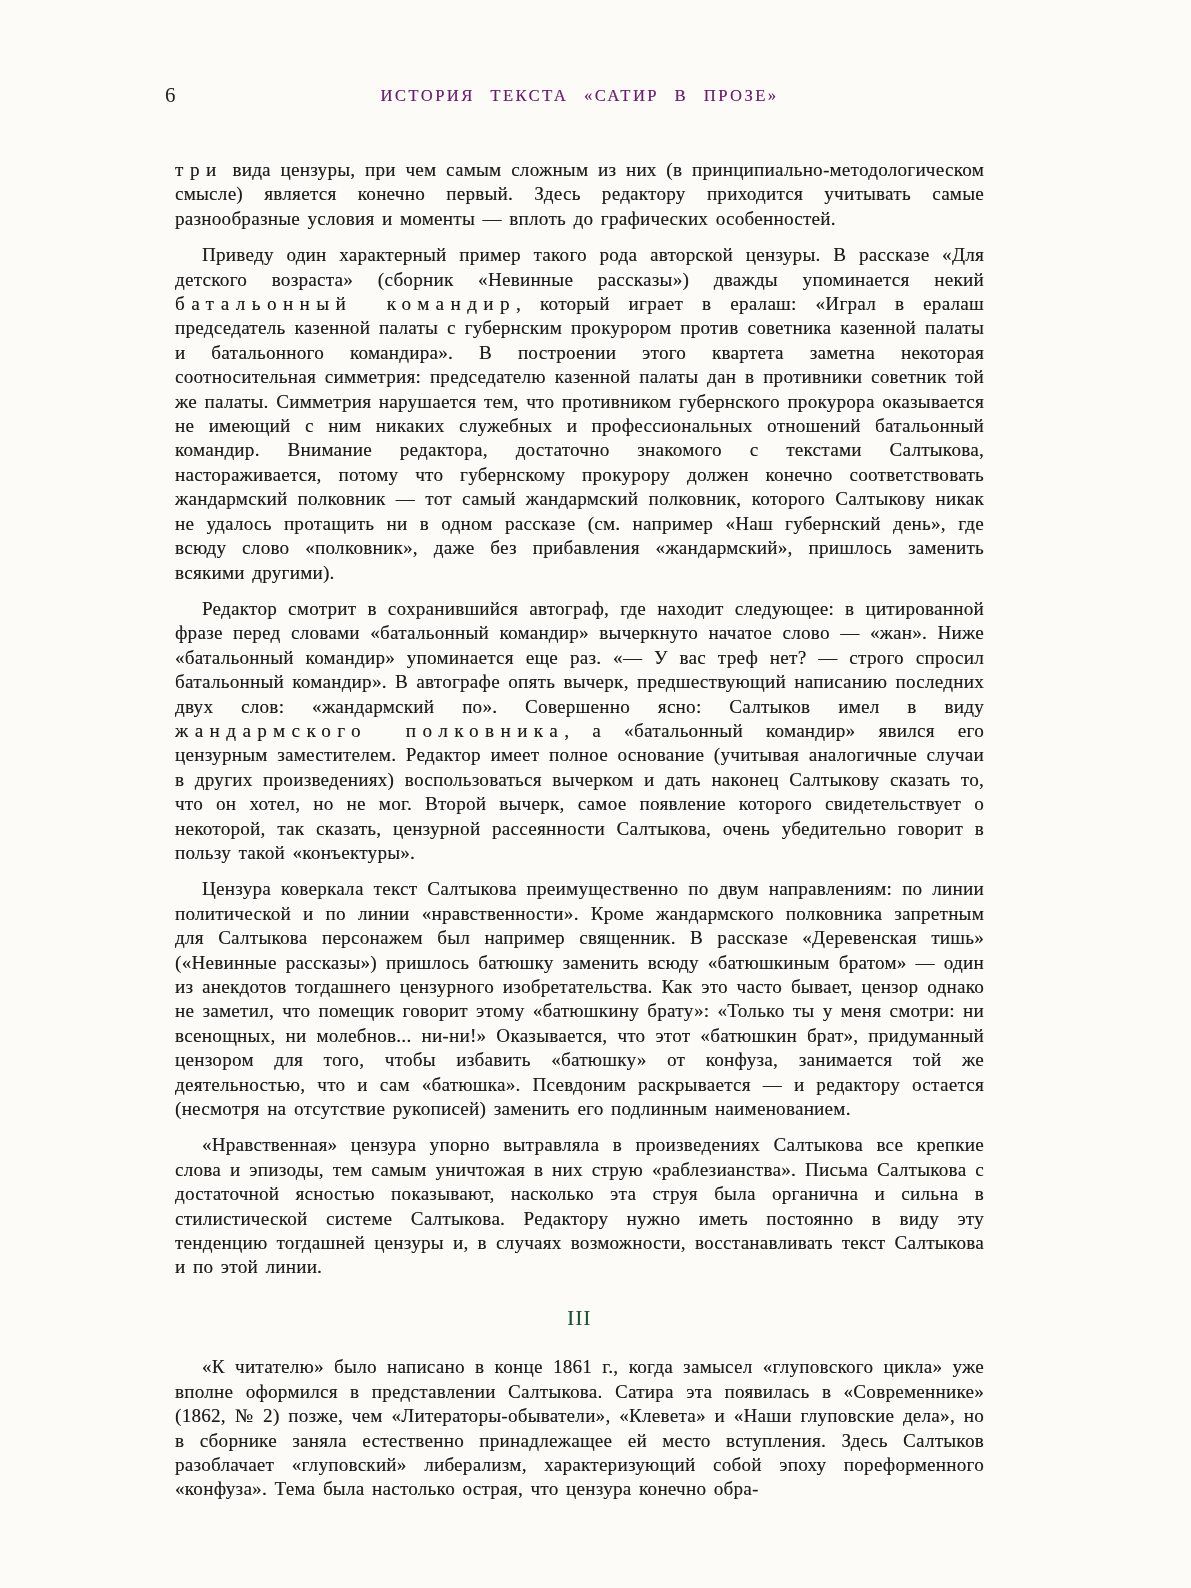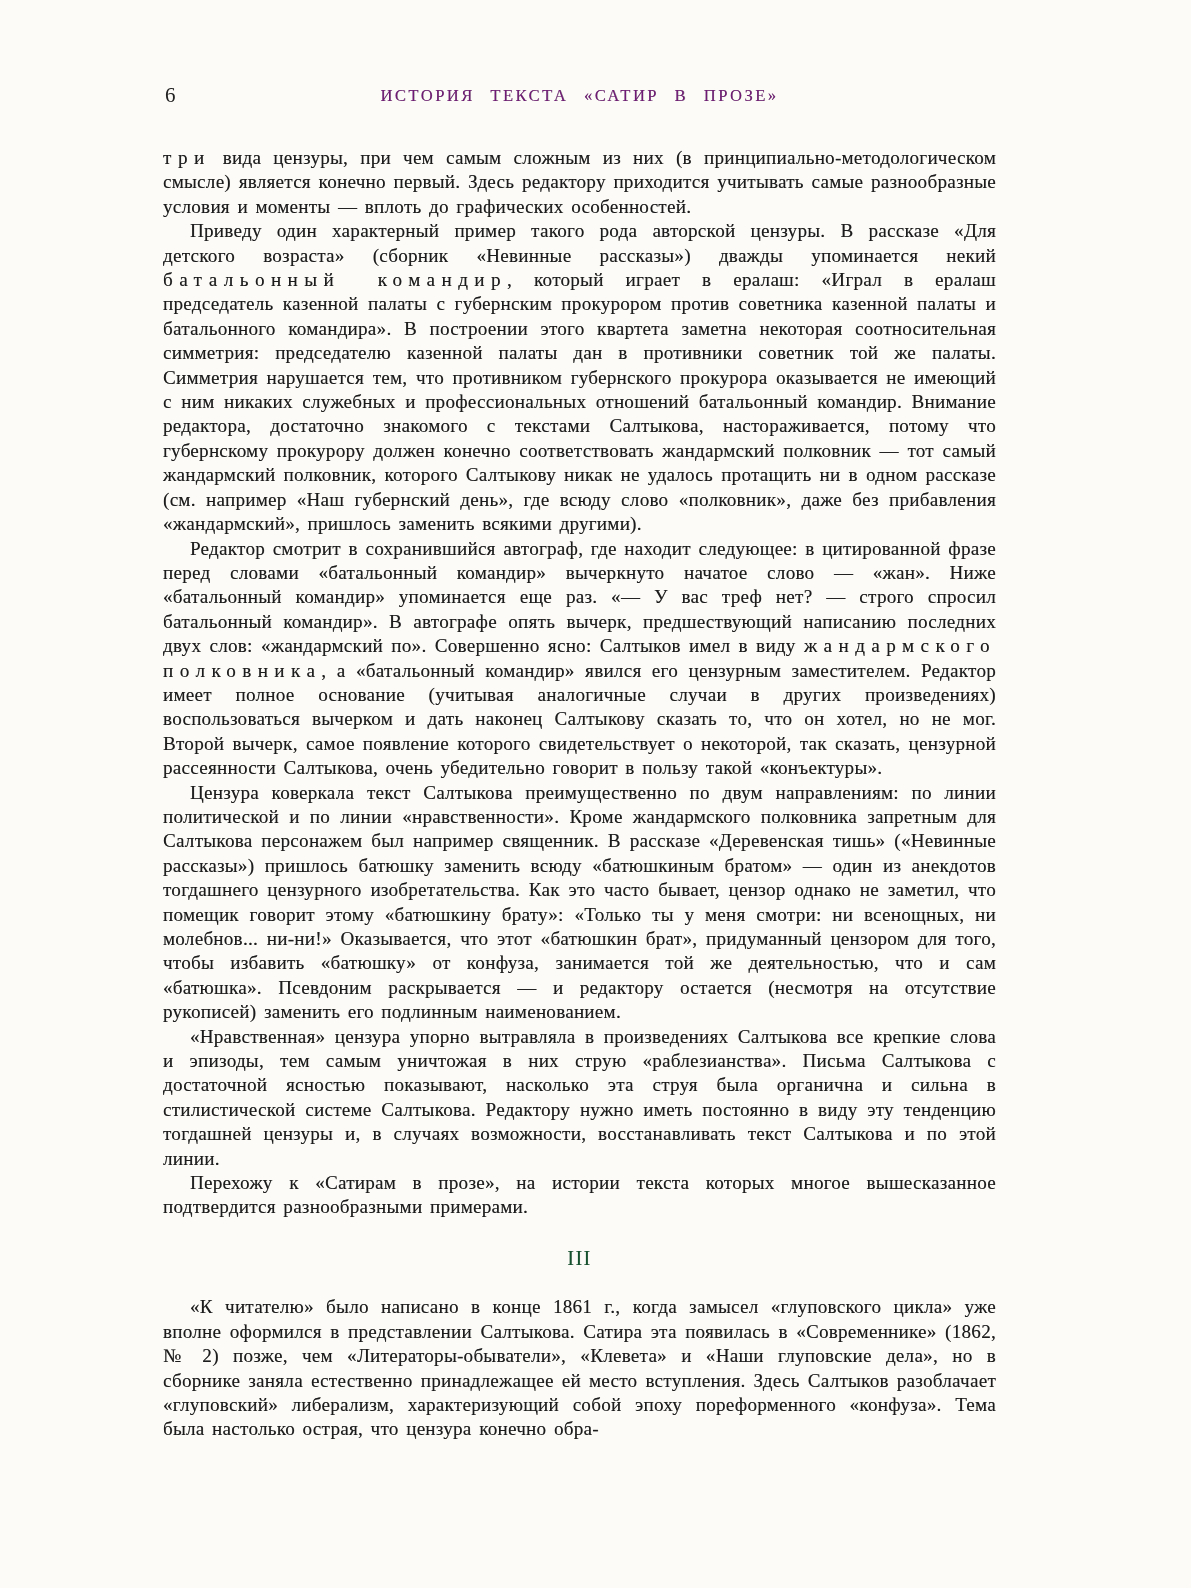--- a/index.html
+++ b/index.html
@@ -37,21 +37,21 @@
     position: absolute;
     top: 146px; left: 163px; width: 833px;
     font-size: 19px;
     line-height: 24.4px;
     text-align: justify;
     letter-spacing: 0.3px;
     word-spacing: 2.5px;
     color: #1c1c1c;
     text-shadow: 0.25px 0.25px 0 rgba(25,25,25,0.5);
   }
-  p.para { margin: 0; padding: 0; }
+  p.para { margin: 12px; padding: 0; }
   p.para.indent { text-indent: 27px; }
   .spaced {
     letter-spacing: 6.5px;
     word-spacing: 12px;
   }
   .section-heading {
     margin: 26px 0 25px 0;
     text-align: center;
     font-size: 20px;
     font-weight: normal;
@@ -67,20 +67,19 @@
     <span class="pagenum">6</span>
     <span class="running-title">ИСТОРИЯ ТЕКСТА «САТИР В ПРОЗЕ»</span>
   </div>
   <div class="body-text">
     <div>
         <p class="para"><span class="spaced">три</span><span class="seg"> вида цензуры, при чем самым сложным из них (в принципиально-методологическом смысле) является конечно первый. Здесь редактору приходится учитывать самые разнообразные условия и моменты — вплоть до графических особенностей.</span></p>
         <p class="para indent"><span class="seg">Приведу один характерный пример такого рода авторской цензуры. В рассказе «Для детского возраста» (сборник «Невинные рассказы») дважды упоминается некий </span><span class="spaced">батальонный командир</span><span class="seg">, который играет в ералаш: «Играл в ералаш председатель казенной палаты с губернским прокурором против советника казенной палаты и батальонного командира». В построении этого квартета заметна некоторая соотносительная симметрия: председателю казенной палаты дан в противники советник той же палаты. Симметрия нарушается тем, что противником губернского прокурора оказывается не имеющий с ним никаких служебных и профессиональных отношений батальонный командир. Внимание редактора, достаточно знакомого с текстами Салтыкова, настораживается, потому что губернскому прокурору должен конечно соответствовать жандармский полковник — тот самый жандармский полковник, которого Салтыкову никак не удалось протащить ни в одном рассказе (см. например «Наш губернский день», где всюду слово «полковник», даже без прибавления «жандармский», пришлось заменить всякими другими).</span></p>
         <p class="para indent"><span class="seg">Редактор смотрит в сохранившийся автограф, где находит следующее: в цитированной фразе перед словами «батальонный командир» вычеркнуто начатое слово — «жан». Ниже «батальонный командир» упоминается еще раз. «— У вас треф нет? — строго спросил батальонный командир». В автографе опять вычерк, предшествующий написанию последних двух слов: «жандармский по». Совершенно ясно: Салтыков имел в виду </span><span class="spaced">жандармского полковника</span><span class="seg">, а «батальонный командир» явился его цензурным заместителем. Редактор имеет полное основание (учитывая аналогичные случаи в других произведениях) воспользоваться вычерком и дать наконец Салтыкову сказать то, что он хотел, но не мог. Второй вычерк, самое появление которого свидетельствует о некоторой, так сказать, цензурной рассеянности Салтыкова, очень убедительно говорит в пользу такой «конъектуры».</span></p>
         <p class="para indent"><span class="seg">Цензура коверкала текст Салтыкова преимущественно по двум направлениям: по линии политической и по линии «нравственности». Кроме жандармского полковника запретным для Салтыкова персонажем был например священник. В рассказе «Деревенская тишь» («Невинные рассказы») пришлось батюшку заменить всюду «батюшкиным братом» — один из анекдотов тогдашнего цензурного изобретательства. Как это часто бывает, цензор однако не заметил, что помещик говорит этому «батюшкину брату»: «Только ты у меня смотри: ни всенощных, ни молебнов... ни-ни!» Оказывается, что этот «батюшкин брат», придуманный цензором для того, чтобы избавить «батюшку» от конфуза, занимается той же деятельностью, что и сам «батюшка». Псевдоним раскрывается — и редактору остается (несмотря на отсутствие рукописей) заменить его подлинным наименованием.</span></p>
         <p class="para indent"><span class="seg">«Нравственная» цензура упорно вытравляла в произведениях Салтыкова все крепкие слова и эпизоды, тем самым уничтожая в них струю «раблезианства». Письма Салтыкова с достаточной ясностью показывают, насколько эта струя была органична и сильна в стилистической системе Салтыкова. Редактору нужно иметь постоянно в виду эту тенденцию тогдашней цензуры и, в случаях возможности, восстанавливать текст Салтыкова и по этой линии.</span></p>
-        <p class="para indent"><span class="seg">Перехожу к «Сатирам в прозе», на истории текста которых многое вышесказанное подтвердится разнообразными примерами.</span></p>
       </div>
     <h3 class="section-heading">III</h3>
     <div>
         <p class="para indent"><span class="seg">«К читателю» было написано в конце 1861 г., когда замысел «глуповского цикла» уже вполне оформился в представлении Салтыкова. Сатира эта появилась в «Современнике» (1862, № 2) позже, чем «Литераторы-обыватели», «Клевета» и «Наши глуповские дела», но в сборнике заняла естественно принадлежащее ей место вступления. Здесь Салтыков разоблачает «глуповский» либерализм, характеризующий собой эпоху пореформенного «конфуза». Тема была настолько острая, что цензура конечно обра-</span></p>
       </div>
   </div>
 </div>
 
 </body></html>

